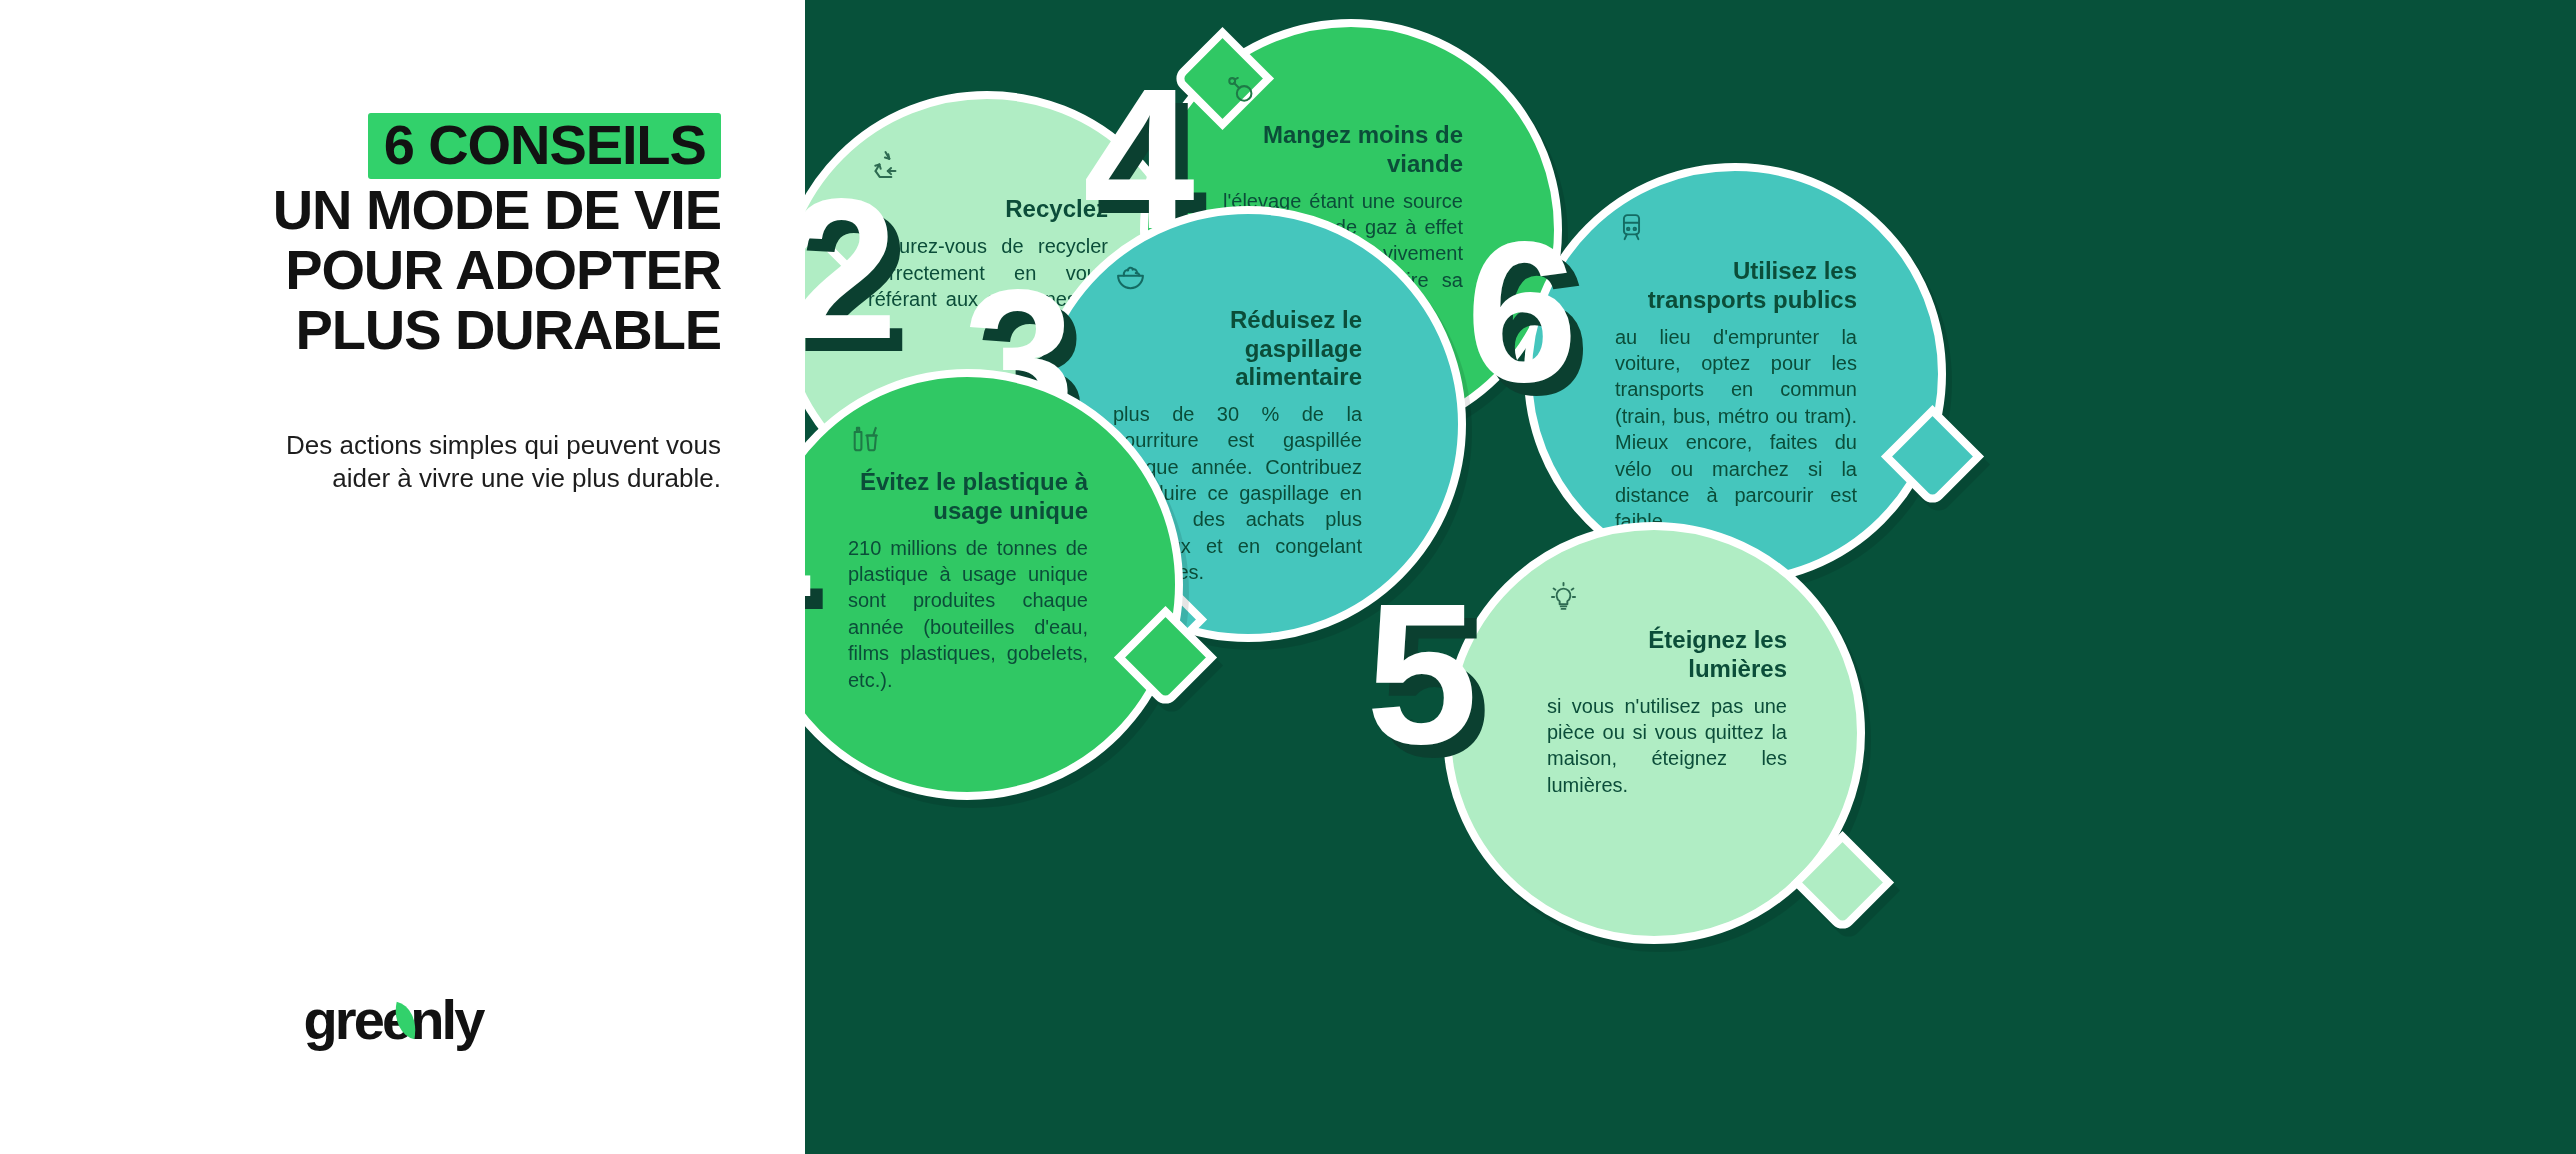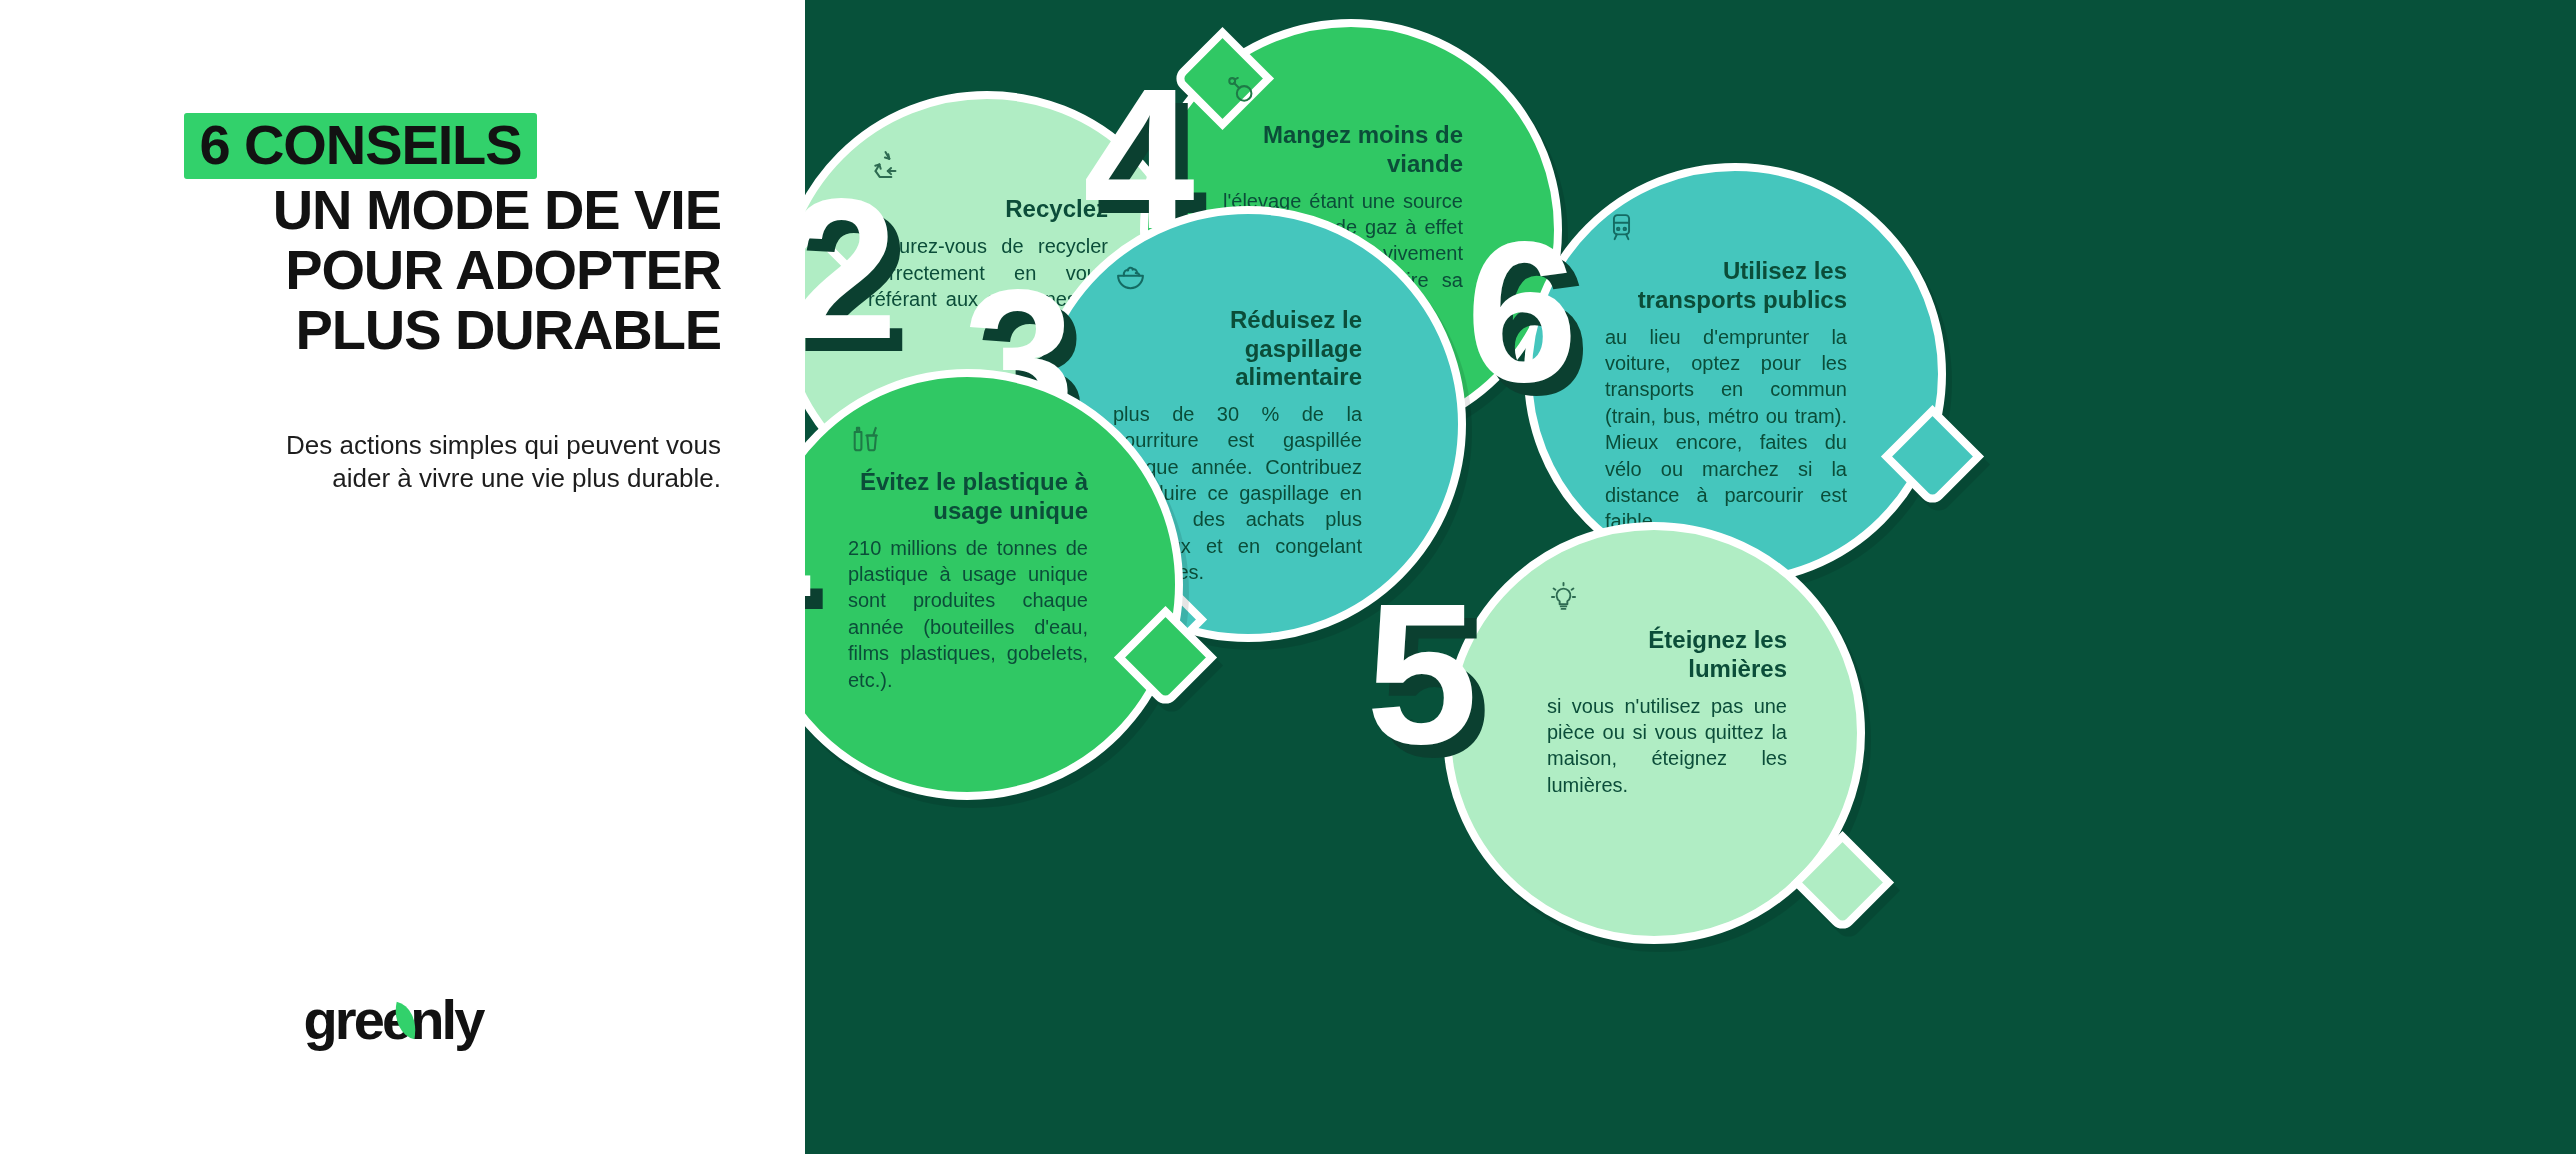--- a/index.html
+++ b/index.html
@@ -31,21 +31,21 @@
   }
   .title-line {
     font-weight: 900;
     font-size: 56px;
     line-height: 1.07;
     letter-spacing: -1.1px;
     color: #121212;
     text-transform: uppercase;
     white-space: nowrap;
   }
-  .title-line.hl { margin-bottom: 1.9px; text-align: center; }
+  .title-line.hl { margin-bottom: 1.9px; }
   .hl-inner {
     display: inline-block;
     background: #32D16B;
     padding: 1.9px 15.3px 3.8px 15.3px;
     border-radius: 2.9px;
   }
   .subtitle {
     position: absolute;
     right: 38px;
     top: 429px;
@@ -195,21 +195,21 @@
           <path d="M8.2 4.4 L10.2 3.4"></path>
         </svg>
         <div class="b-title">Mangez moins de viande</div>
         <div class="b-body">l'élevage étant une source d'émissions de gaz à effet de serre, il est vivement encouragé de réduire sa consommation hebdomadaire.</div>
       </div>
     </div>
     <div class="num" style="left:278px; top:58px;">4</div>
 
     <div class="bubble" style="left:719px; top:163px; width:422px; height:422px; background:#45C6BD;">
       <div class="tail" style="left:364px; top:249px; background:#45C6BD; transform:rotate(45deg); border-radius:0 0 13.4px 0;"></div>
-      <div class="bubble-content" style="left:73px; top:40px; width:242px; height:355px;">
+      <div class="bubble-content" style="left:83px; top:40px; width:242px; height:355px;">
         <svg class="b-icon" width="33" height="33" viewBox="0 0 24 24" fill="none" stroke="#146B63" stroke-width="1.4" stroke-linecap="round" stroke-linejoin="round">
           <rect x="6.5" y="3" width="11" height="14" rx="2.5"></rect>
           <path d="M6.5 8.6 H17.5"></path>
           <circle cx="9.6" cy="13" r="0.9"></circle>
             <circle cx="14.4" cy="13" r="0.9"></circle>
           <path d="M8.6 17 L7 20.5"></path>
             <path d="M15.4 17 L17 20.5"></path>
         </svg>
         <div class="b-title">Utilisez les transports publics</div>
         <div class="b-body">au lieu d'emprunter la voiture, optez pour les transports en commun (train, bus, métro ou tram). Mieux encore, faites du vélo ou marchez si la distance à parcourir est faible.</div>

